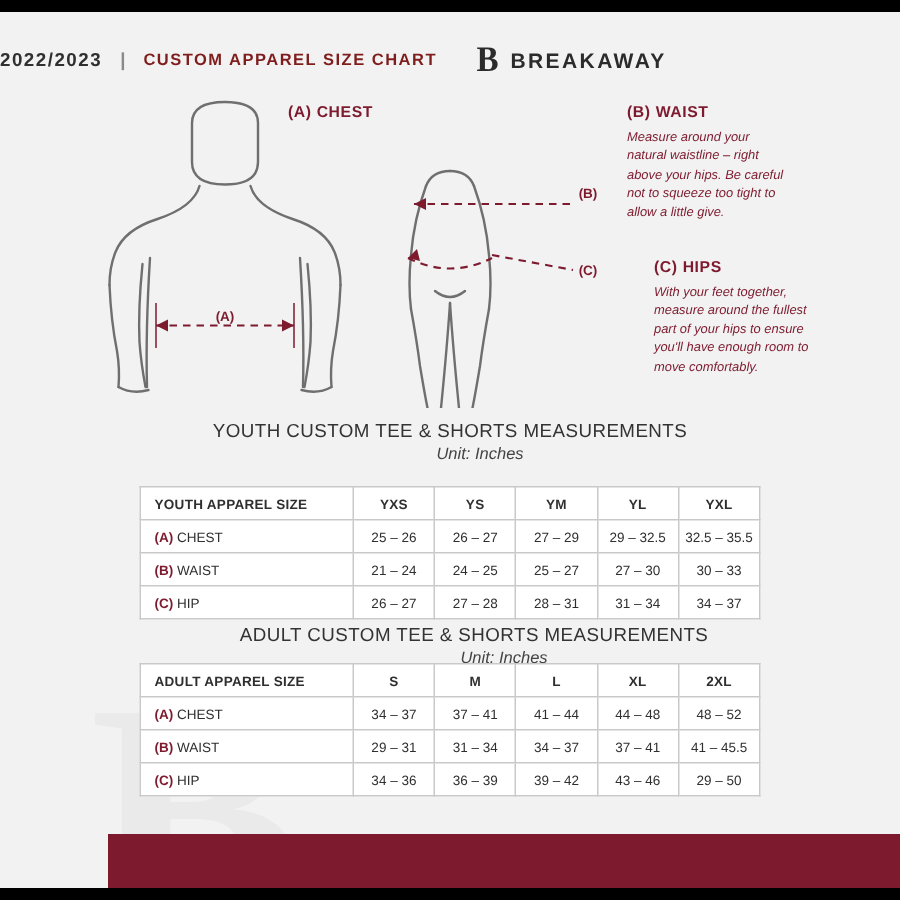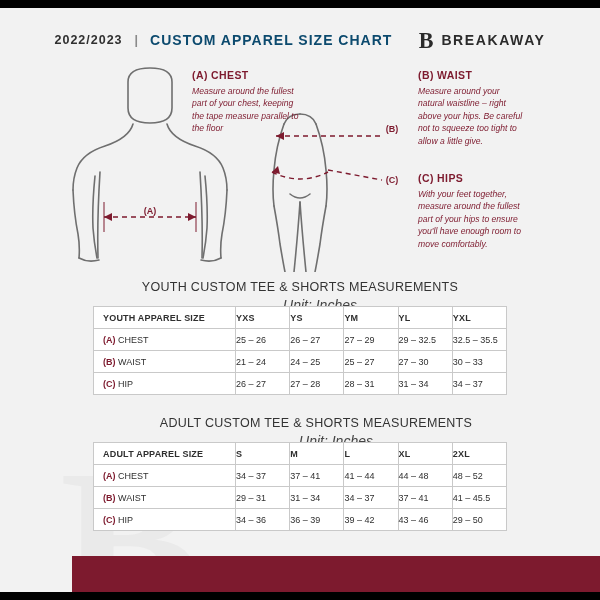--- a/index.html
+++ b/index.html
@@ -54,41 +54,41 @@
   
   .header {
     position: absolute;
     left: 0; top: 10px;
     width: 600px;
     height: 44px;
   }
   .header-inner {
     display: flex;
     align-items: center;
-    justify-content: center;
+    justify-content: flex-start;
     gap: 10px;
     height: 44px;
   }
   .hdr-year {
     font-size: 12.5px;
     font-weight: bold;
     letter-spacing: 1px;
     color: #303030;
   }
   .hdr-sep {
     font-size: 12.5px;
     font-weight: bold;
     color: #8a8a8a;
     margin: 0 2px;
   }
   .hdr-title {
-    font-size: 14px;
+    font-size: 11px;
     font-weight: bold;
     letter-spacing: 1px;
-    color: #0c4a6e;
+    color: #7f1d1d;
   }
   .brand {
     display: flex;
     align-items: center;
     gap: 7px;
     margin-left: 16px;
   }
   .brand-mark {
     font-family: "Liberation Serif", serif;
     font-size: 24px;
@@ -122,59 +122,59 @@
     color: #7d1a2e;
   }
   .callout .c-body {
     font-size: 8.6px;
     font-style: italic;
     line-height: 1.45;
     color: #7d1a2e;
   }
   #chest-callout { left: 192px; top: 17px; width: 110px; }
   #waist-callout { left: 418px; top: 17px; width: 110px; }
-  #hips-callout  { left: 418px; top: 120px; width: 112px; }
+  #hips-callout  { left: 436px; top: 120px; width: 112px; }
 
   
   .sec-title {
     text-align: center;
     font-size: 12.5px;
     font-weight: normal;
     color: #333333;
     letter-spacing: 0.3px;
   }
   .sec-sub {
     text-align: center;
-    font-size: 14px;
+    font-size: 11px;
     font-style: italic;
     color: #444444;
     margin-top: 3px;
     padding-left: 40px;
   }
   #youth-head { position: absolute; left: 0; top: 272px; width: 600px; }
   #adult-head { position: absolute; left: 16px; top: 408px; width: 600px; }
 
   
   table.size-table {
     position: absolute;
     left: 93px;
     width: 414px;
     border-collapse: collapse;
     background: #ffffff;
     table-layout: fixed;
   }
-  #youth-table { top: 298px; }
+  #youth-table { top: 316px; }
   #adult-table { top: 434px; }
   table.size-table th,
   table.size-table td {
     border: 1px solid #c9c9c9;
     height: 21px;
     font-size: 9px;
     color: #2f2f2f;
-    text-align: left;
+    text-align: center;
     padding: 0;
   }
   table.size-table th.rowhead,
   table.size-table td.rowhead {
     text-align: left;
     padding-left: 9px;
     width: 132px;
   }
   table.size-table th {
     font-weight: bold;
@@ -273,21 +273,20 @@
         <g>
           <path d="M272,120 q28,14 56,0" stroke="#7d1a2e" stroke-width="1.4" fill="none" stroke-dasharray="5,4"></path>
           <line x1="328" y1="118" x2="382" y2="128" stroke="#7d1a2e" stroke-width="1.4" stroke-dasharray="5,4"></line>
           <path d="M272,120 l6,-6 l2,8 z" fill="#7d1a2e"></path>
         </g>
         <text x="392" y="131" text-anchor="middle" font-family="Liberation Sans, sans-serif" font-size="9" font-weight="bold" fill="#7d1a2e">(C)</text>
       </svg>
 
       <div class="callout" id="chest-callout">
         <div class="c-title">(A) CHEST</div>
-        <div class="c-body">Measure around the fullest part of your chest, keeping the tape measure parallel to the floor</div>
       </div>
       <div class="callout" id="waist-callout">
         <div class="c-title">(B) WAIST</div>
         <div class="c-body">Measure around your natural waistline – right above your hips. Be careful not to squeeze too tight to allow a little give.</div>
       </div>
       <div class="callout" id="hips-callout">
         <div class="c-title">(C) HIPS</div>
         <div class="c-body">With your feet together, measure around the fullest part of your hips to ensure you'll have enough room to move comfortably.</div>
       </div>
     </div>

